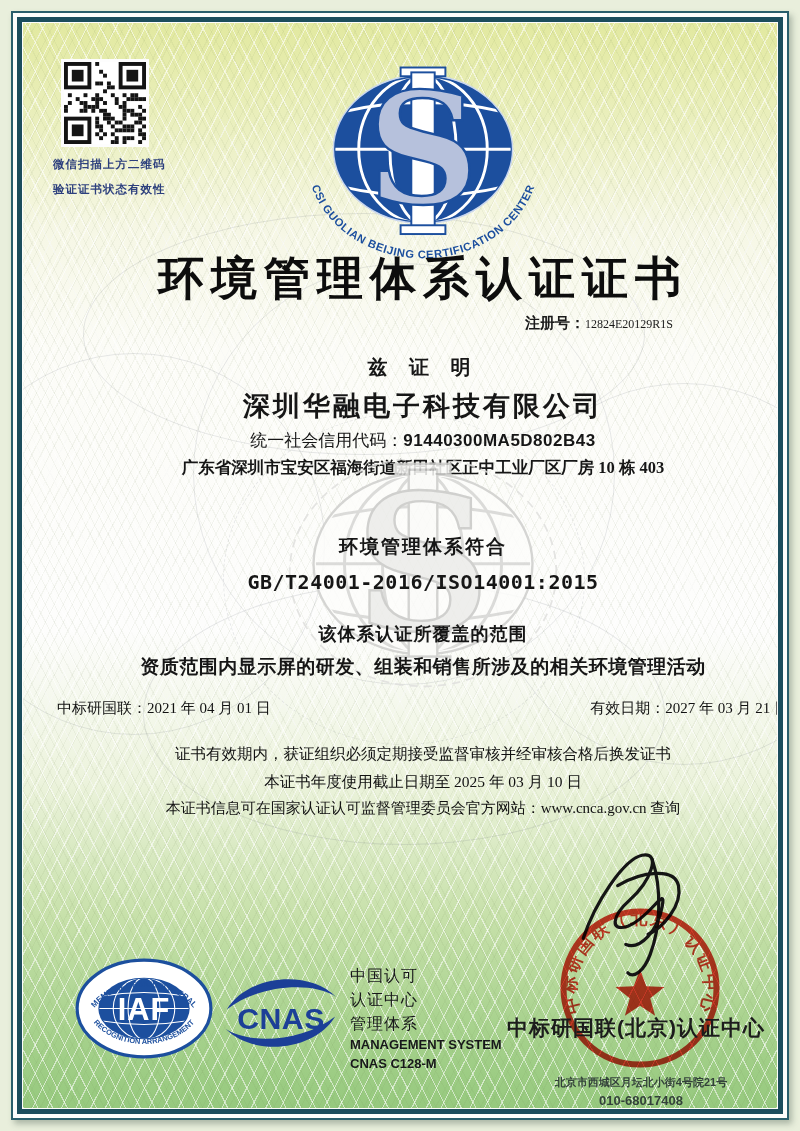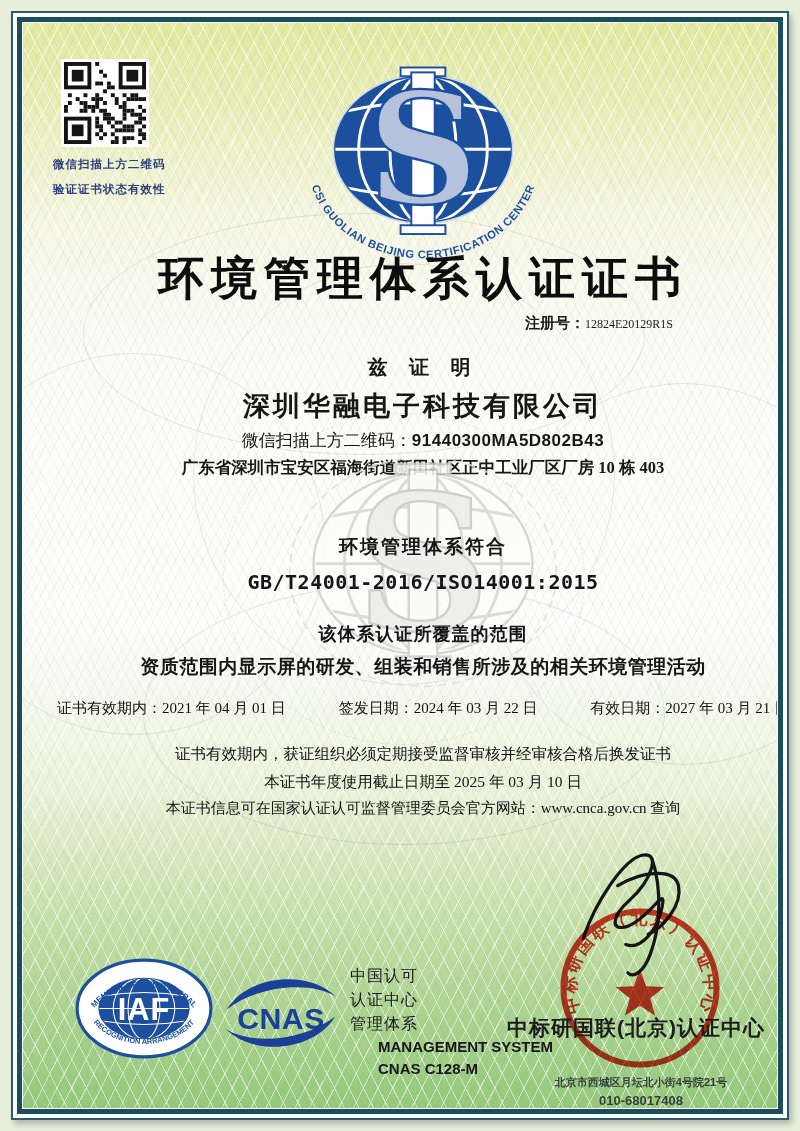--- a/index.html
+++ b/index.html
@@ -49,21 +49,21 @@
   .note2{top:749px;font-size:15.5px;}
   .note3{top:776px;font-size:15px;}
   
   .sig{position:absolute;left:542px;top:818px;width:152px;height:142px;}
   .seal{position:absolute;left:531px;top:879px;width:172px;height:172px;mix-blend-mode:multiply;opacity:.93;}
   .issuer{position:absolute;left:484px;top:991px;font-size:21px;font-weight:600;color:#1c1c1c;letter-spacing:1px;}
   .iaf{position:absolute;left:52px;top:935px;width:138px;height:101px;}
   .cnas{position:absolute;left:197px;top:947px;width:122px;height:86px;}
   .cnas-txt{position:absolute;left:327px;top:941px;color:#17171a;}
   .cnas-txt .cn{font-size:16px;font-weight:normal;line-height:1.5;letter-spacing:1px;}
-  .cnas-txt .en{font-size:15px;font-weight:bold;line-height:1.45;margin-left:28px;}
+  .cnas-txt .en{font-size:13px;font-weight:bold;line-height:1.45;}
   .f-addr{position:absolute;left:468px;top:1052px;width:300px;text-align:center;color:#33413a;font-weight:bold;}
   .f-addr .l1{font-size:11px;}
   .f-addr .l2{font-size:13px;margin-top:3px;}
 </style>
 </head>
 <body>
 
 <div class="page">
   <div class="line1"></div>
   <div class="line2"></div>
@@ -226,21 +226,21 @@
       </text>
     </svg>
 
     <div class="ctr title">环境管理体系认证证书</div>
     <div class="reg">
       <span class="lbl">注册号：</span><span class="val">12824E20129R1S</span>
     </div>
     <div class="ctr certify">兹 证 明</div>
     <div class="ctr company">深圳华融电子科技有限公司</div>
     <div class="ctr credit">
-      <span class="lbl">微信扫描上方二维码：</span><span class="val">91440300MA5D802B43</span>
+      <span class="lbl">统一社会信用代码：</span><span class="val">91440300MA5D802B43</span>
     </div>
     <div class="ctr addr">广东省深圳市宝安区福海街道新田社区正中工业厂区厂房 10 栋 403</div>
 
     <svg class="watermark" viewBox="0 0 230 200">
       <defs>
           <clipPath id="wclip">
             <ellipse cx="115" cy="88" rx="90" ry="74"></ellipse>
           </clipPath>
         </defs>
       <ellipse cx="115" cy="95" rx="112" ry="96" fill="none" stroke="#e0e0de" stroke-width="1.5" stroke-dasharray="7 5"></ellipse>
@@ -259,22 +259,21 @@
       </g>
       <text x="115" y="143" text-anchor="middle" font-size="158" font-weight="bold" font-family="'DejaVu Serif',serif" fill="#ececea" stroke="#c9c9c7" stroke-width="2">S</text>
     </svg>
 
     <div class="ctr conform">环境管理体系符合</div>
     <div class="ctr standard">GB/T24001-2016/ISO14001:2015</div>
     <div class="ctr scope-title">该体系认证所覆盖的范围</div>
     <div class="ctr scope-text">资质范围内显示屏的研发、组装和销售所涉及的相关环境管理活动</div>
 
     <div class="dates">
-      <div><span>证书有效期内：</span><span>2021 年 04 月 01 日</span></div>
-      <div><span>签发日期：</span><span>2024 年 03 月 22 日</span></div>
+      <div><span>中标研国联：</span><span>2021 年 04 月 01 日</span></div>
       <div><span>有效日期：</span><span>2027 年 03 月 21 日</span></div>
     </div>
 
     <div class="ctr note note1">证书有效期内，获证组织必须定期接受监督审核并经审核合格后换发证书</div>
     <div class="ctr note note2">本证书年度使用截止日期至 2025 年 03 月 10 日</div>
     <div class="ctr note note3">本证书信息可在国家认证认可监督管理委员会官方网站：www.cnca.gov.cn 查询</div>
 
     <svg class="sig" viewBox="0 0 150 140">
       <g fill="none" stroke="#151515" stroke-width="3.2" stroke-linecap="round">
         <path d="M18,96 C30,60 58,18 76,14 C96,10 84,40 64,58 C46,74 44,90 62,84 C84,76 100,42 96,64 C92,88 74,108 60,102"></path>

